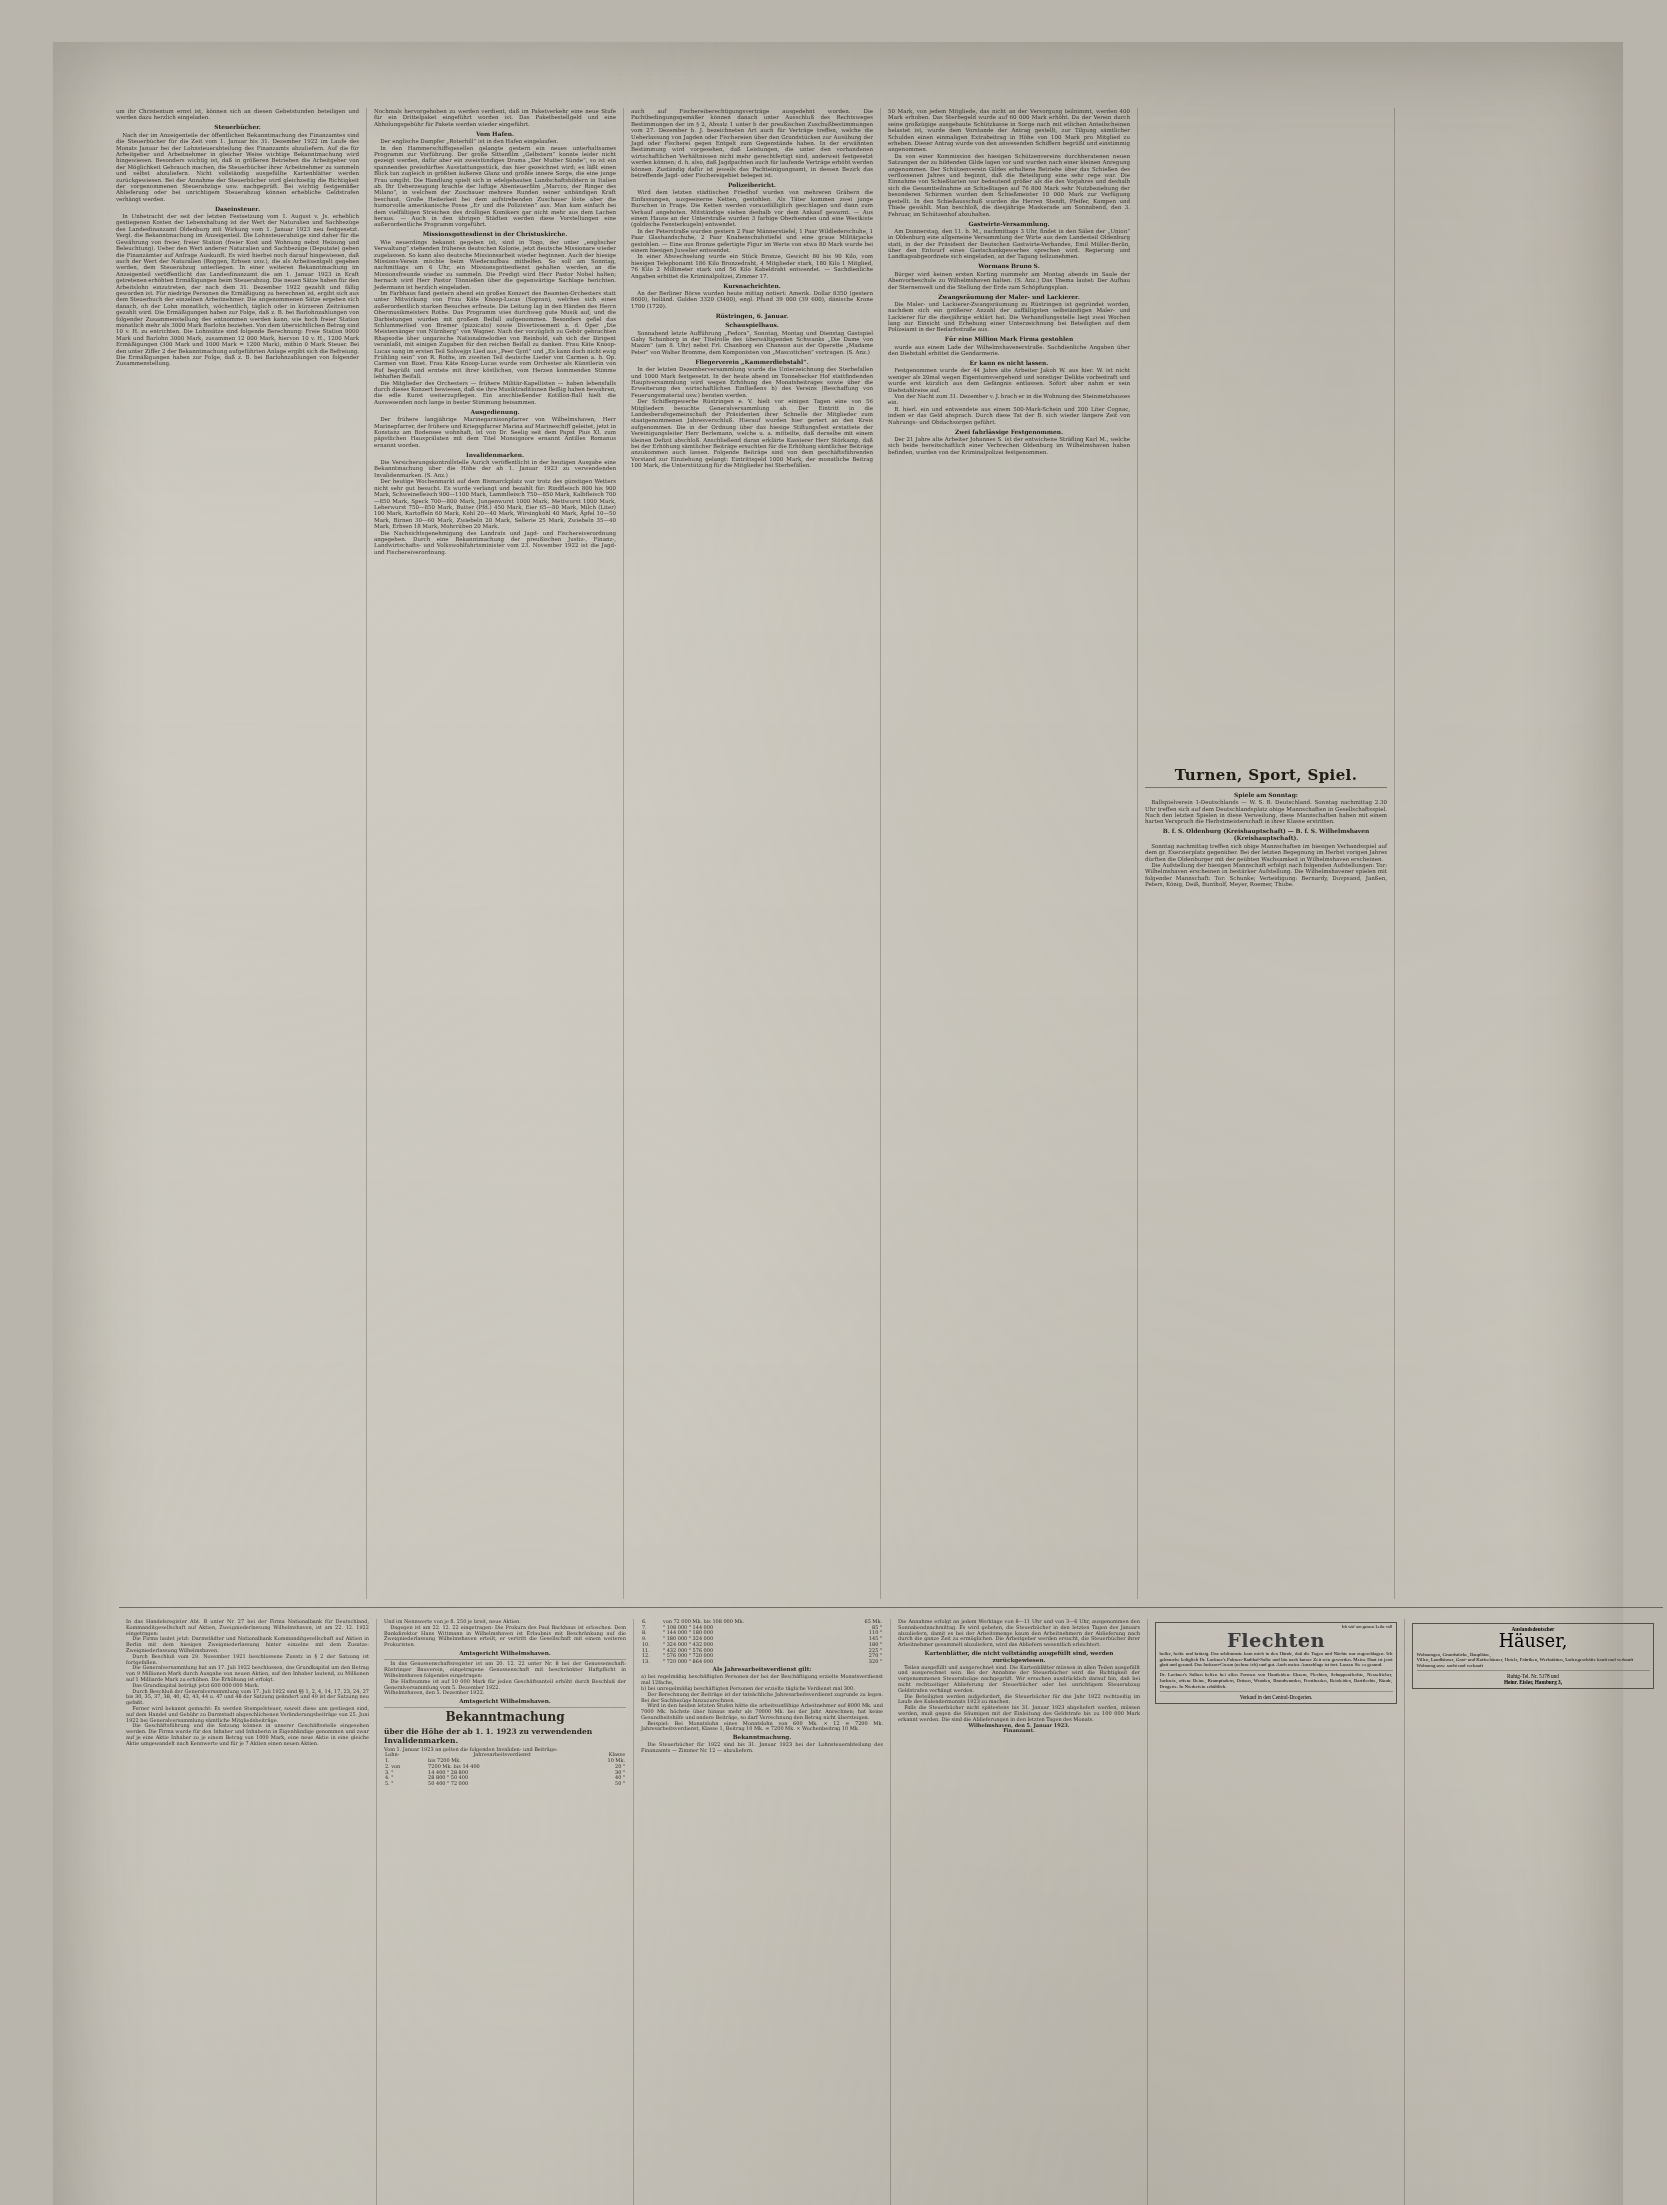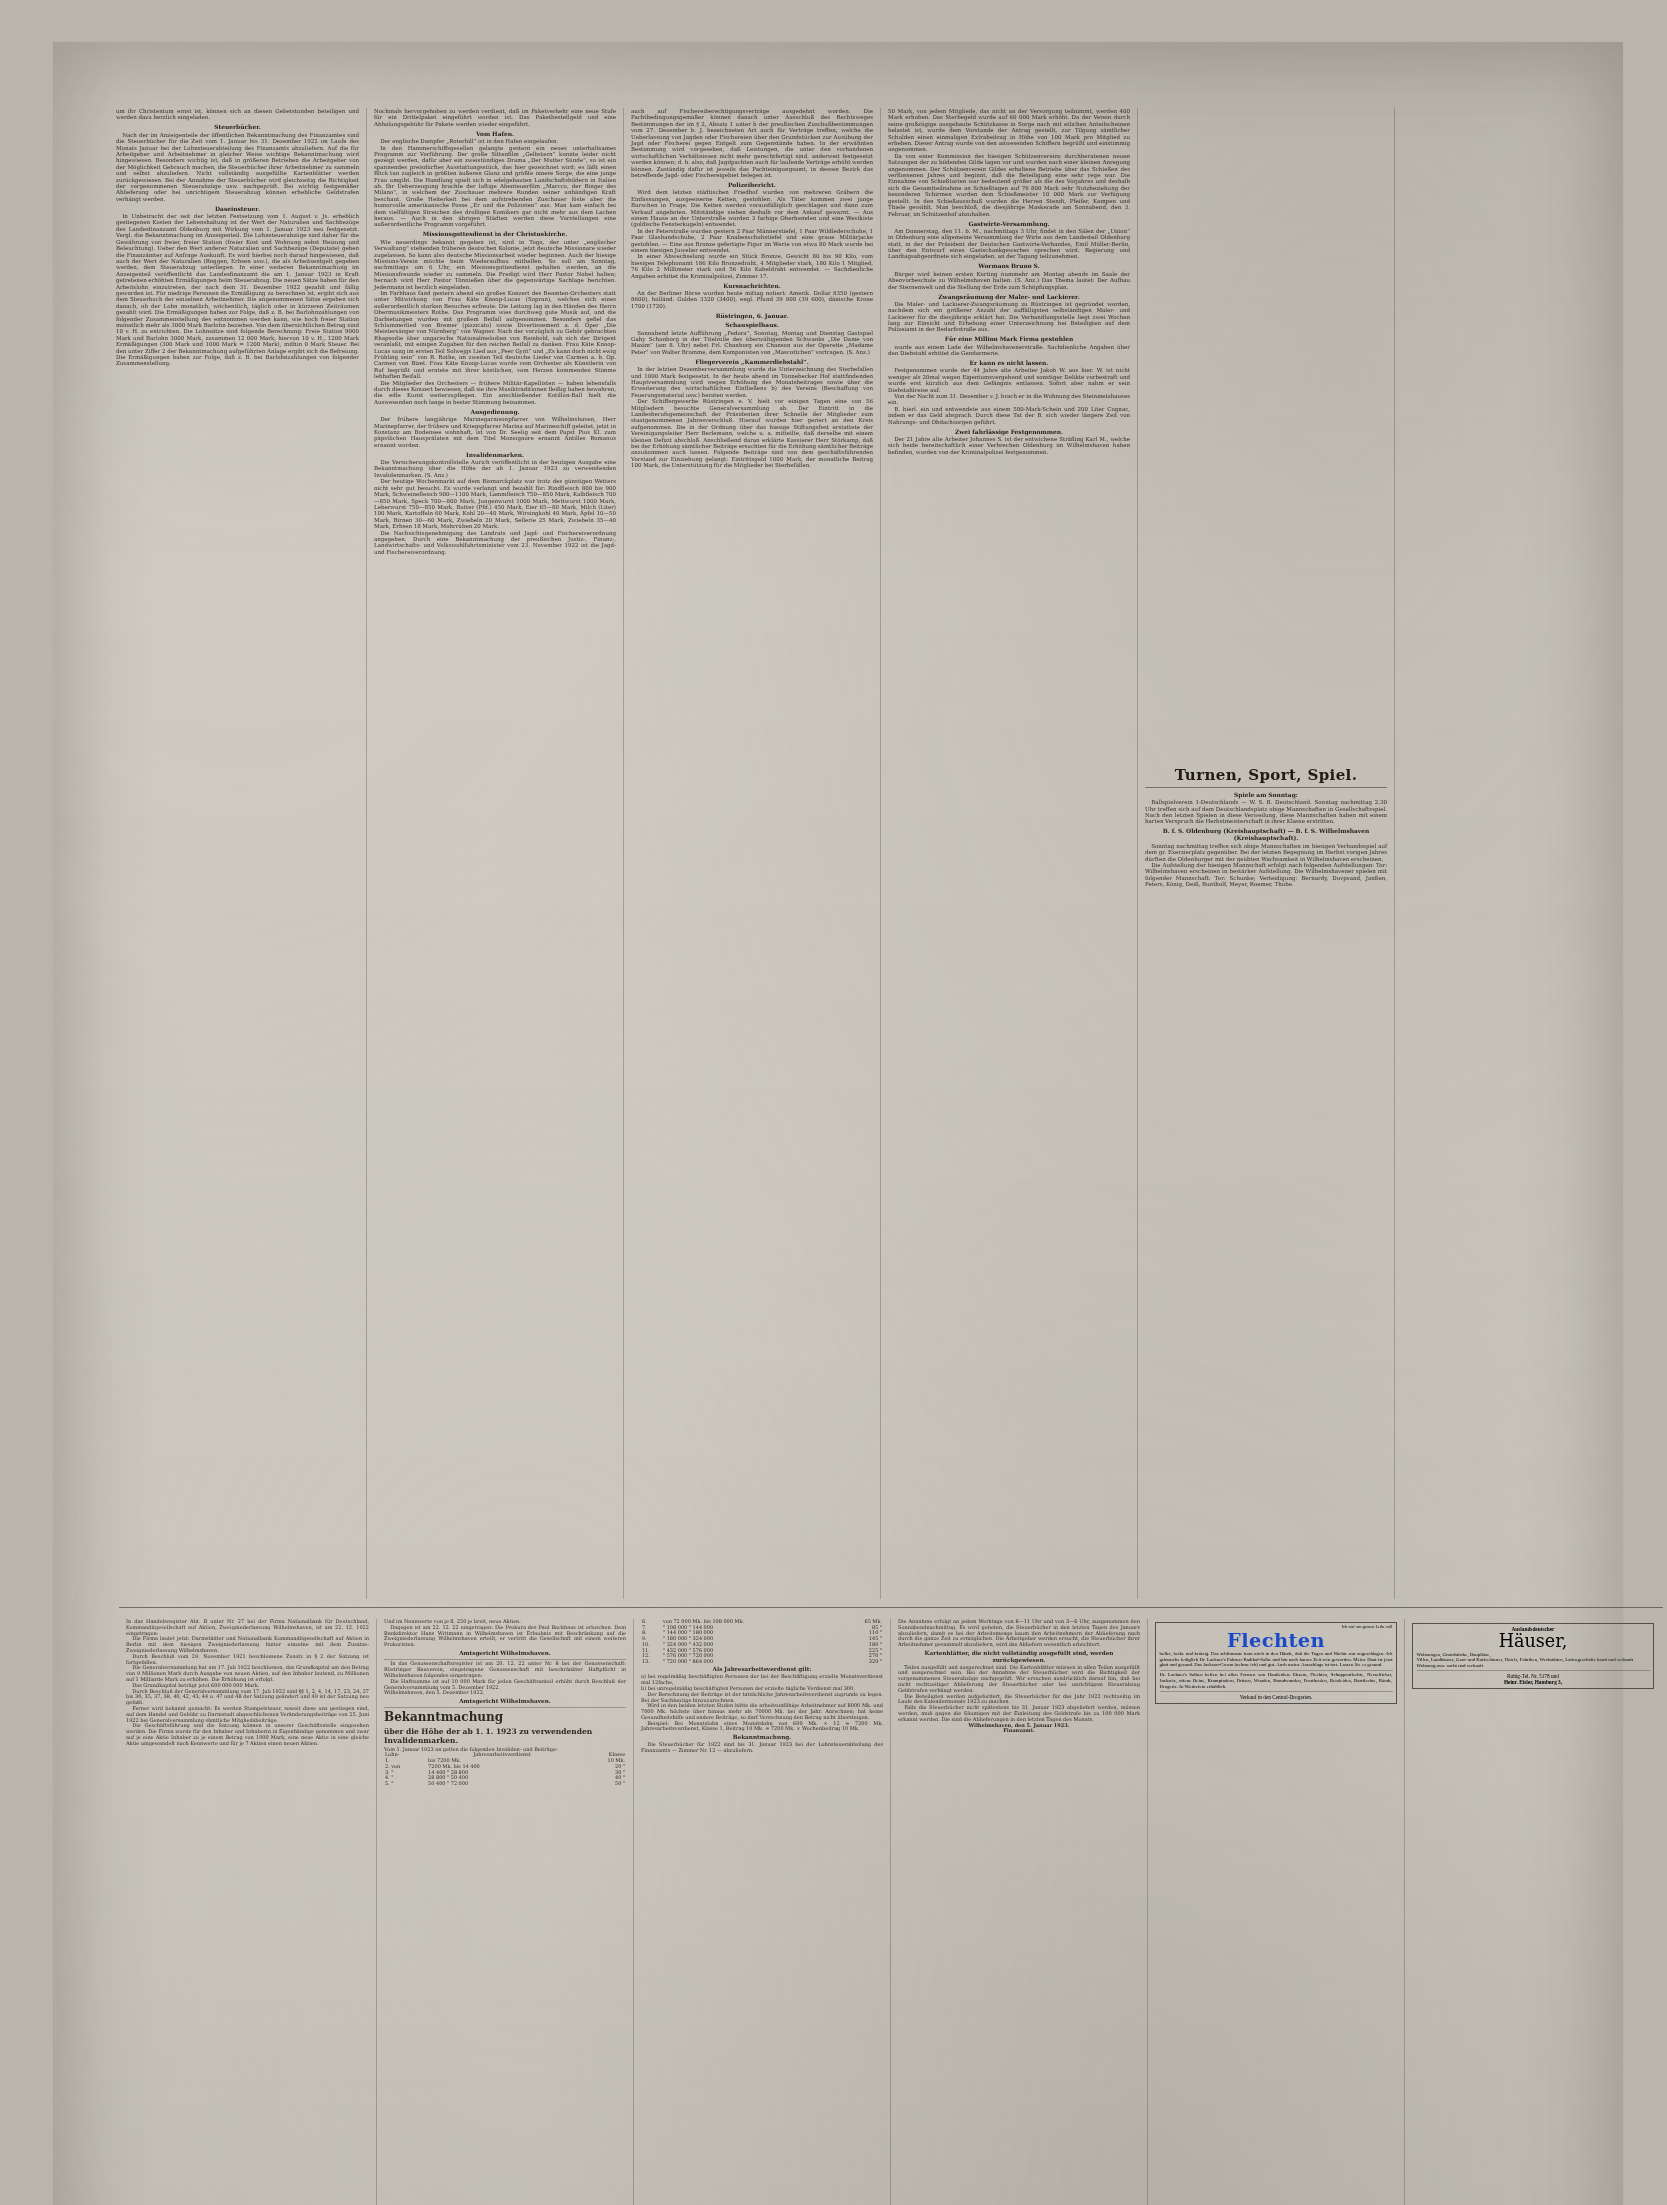--- a/index.html
+++ b/index.html
@@ -130,21 +130,21 @@
   .bottom-zone .body-text {
     font-size: 5px;
     line-height: 5.8px;
   }
 
   .center-bold {
     text-align: center;
     font-weight: bold;
   }
   .big-announce {
-    text-align: left;
+    text-align: center;
     font-weight: bold;
     font-size: 12px;
     line-height: 13.7px;
     margin: 3.5px 0 0.9px;
   }
   .mid-announce {
     text-align: left;
     font-weight: bold;
     font-size: 7.5px;
     line-height: 9.3px;
@@ -176,21 +176,21 @@
     margin-top: 2.6px;
     background: rgba(255,255,255,0.07);
   }
   .ad-title {
     text-align: center;
     font-size: 19.4px;
     line-height: 21px;
     font-weight: bold;
     letter-spacing: 0.4px;
     font-family: "DejaVu Serif", serif;
-    color: #1d4ed8;
+    color: #404040;
   }
   .ad-sub {
     font-size: 4.9px;
     line-height: 5.6px;
     text-align: justify;
   }
   .ad-box2 {
     border: 0.9px solid rgba(50,45,38,0.75);
     padding: 2.6px 3.5px;
     margin-top: 3.5px;

